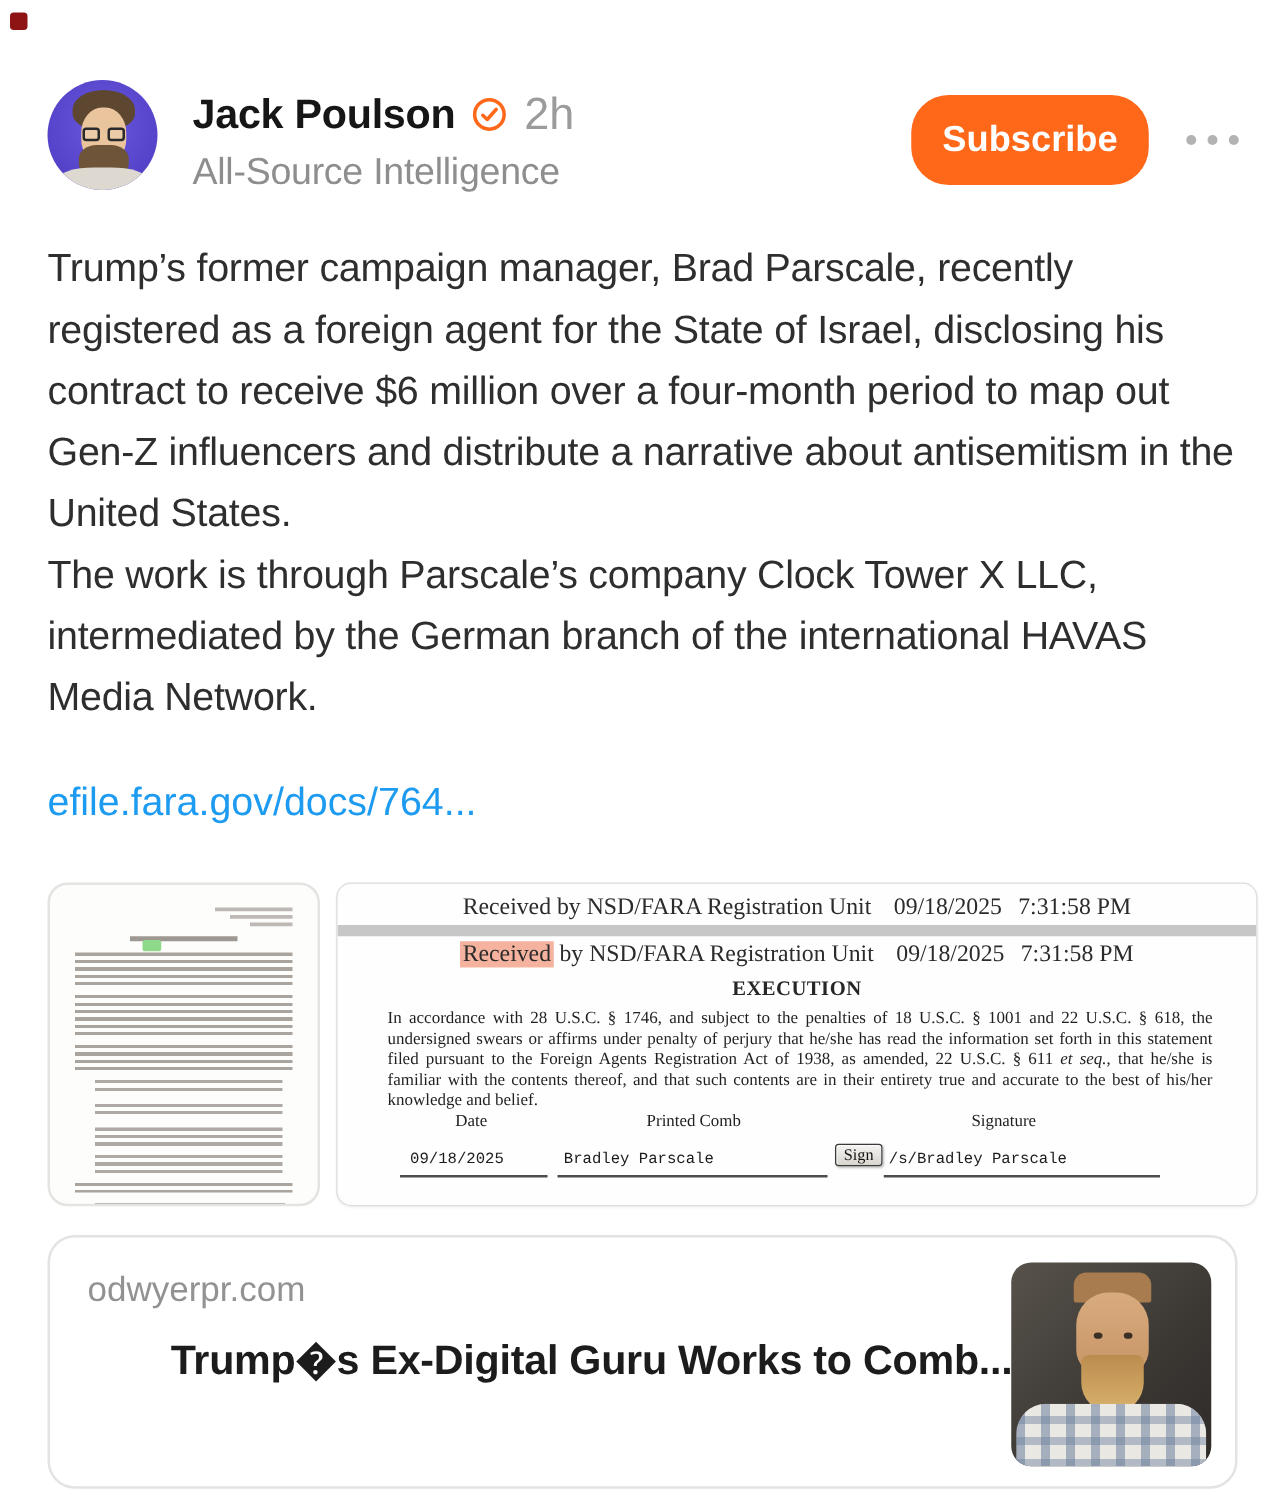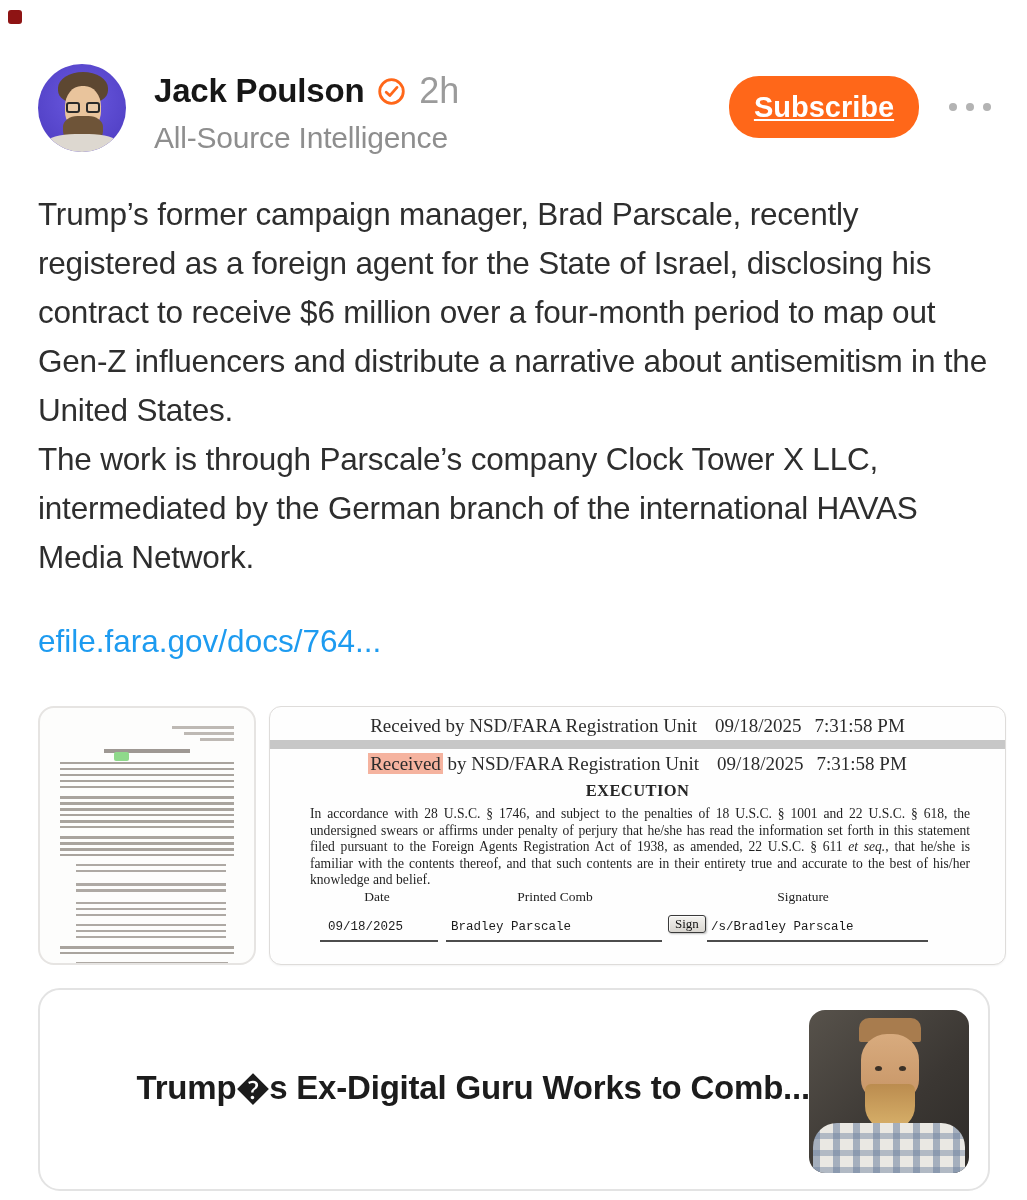--- a/index.html
+++ b/index.html
@@ -31,23 +31,23 @@
               background:#ddd8d0; border-radius:40% 40% 0 0; }
 
   .author-block { margin-left:28px; flex:1 1 auto; padding-top:6px; min-width:0; }
   .name-row { display:flex; align-items:center; }
   .author-name { font-size:33px; font-weight:bold; color:#161616; letter-spacing:-0.2px; }
   .badge { margin-left:12px; display:inline-flex; }
   .timestamp { margin-left:12px; font-size:36px; color:#9b9b9b; }
   .publication { margin-top:9px; font-size:30px; color:#8e8e8e; letter-spacing:-0.2px; }
 
   .header-actions { display:flex; align-items:center; padding-top:12px; }
-  .subscribe-btn { width:190px; height:62px; border:none; border-radius:30px;
+  .subscribe-btn { width:190px; height:72px; border:none; border-radius:30px;
                    background:#ff6719; color:#ffffff; font-size:29px; font-weight:bold;
-                   font-family:"Liberation Sans", sans-serif; cursor:pointer; letter-spacing:0;text-decoration:underline; }
+                   font-family:"Liberation Sans", sans-serif; cursor:pointer; letter-spacing:0; }
   .more-btn { margin-left:28px; display:flex; gap:9px; align-items:center; cursor:pointer;
               padding:6px 2px; }
   .more-btn i { width:8px; height:8px; border-radius:50%; background:#b3b3b3; }
 
   
   .post-body { position:absolute; top:190px; left:38px; width:955px; }
   .post-body p { font-size:31.5px; line-height:49px; color:#2e2e2e; letter-spacing:-0.2px; }
   .post-body p + p { }
   .post-link { display:inline-block; margin-top:38px; font-size:31.5px; line-height:42px;
                color:#1d9bf0; text-decoration:none; cursor:pointer; }
@@ -224,20 +224,21 @@
       <div class="sig-value val-pn">Bradley Parscale</div>
       <span class="sign-btn">Sign</span>
       <div class="sig-value val-sig">/s/Bradley Parscale</div>
       <div class="u-line ul-date"></div>
       <div class="u-line ul-pn"></div>
       <div class="u-line ul-sig"></div>
     </div>
   </section>
 
   <a class="link-card">
+    <div class="card-domain">odwyerpr.com</div>
     <div class="card-title">Trump�s Ex-Digital Guru Works to Comb...</div>
     <div class="card-thumb">
       <span class="ct-hair"></span>
       <span class="ct-face"></span>
       <span class="ct-eye l"></span>
       <span class="ct-eye r"></span>
       <span class="ct-beard"></span>
       <span class="ct-shirt"></span>
     </div>
   </a>

